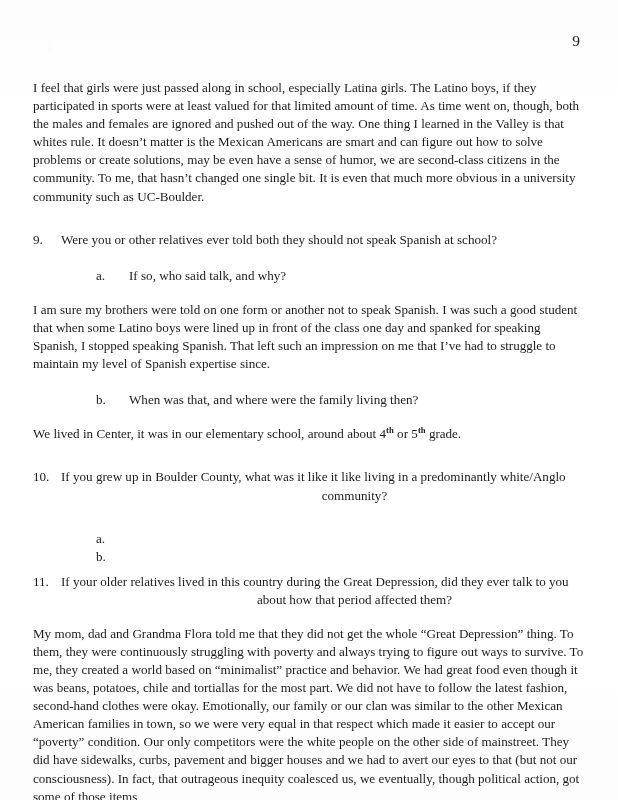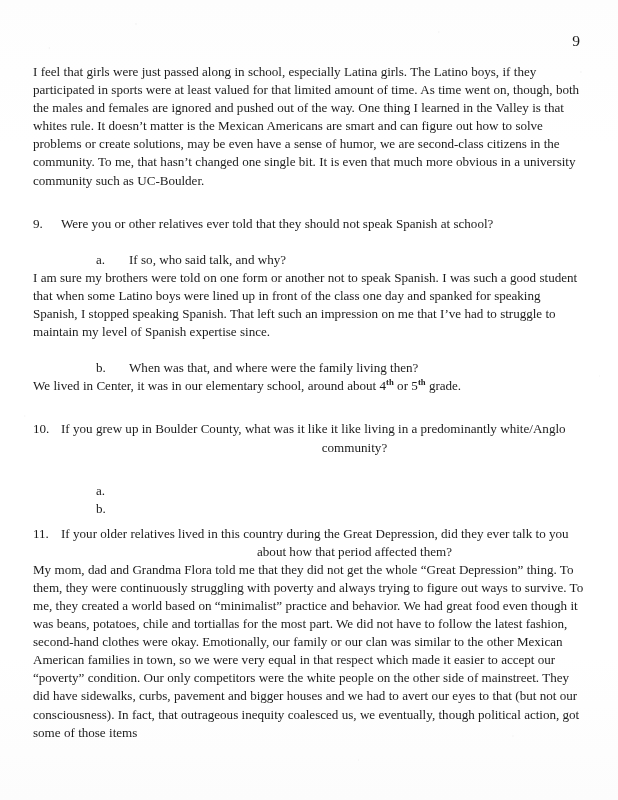--- a/index.html
+++ b/index.html
@@ -56,21 +56,21 @@
     font-size: 13.1px;
     line-height: 18.1px;
     text-align: left;
     margin: 0;
     letter-spacing: -0.03px;
     word-spacing: 0.15px;
     color: #1c1c1c;
   }
 
   .answer {
-    margin-top: 0;
+    margin-top: 16px;
   }
 
   .gap-lg  { height: 25px; }
   .gap-md  { height: 18px; }
 
   
   .question {
     position: relative;
     padding-left: 28px;
     font-size: 13.1px;
@@ -130,21 +130,21 @@
   <div class="page-number">9</div>
 
   <div class="body-area">
 
     <p class="para answer">I feel that girls were just passed along in school, especially Latina girls.  The Latino boys, if they participated in sports were at least valued for that limited amount of time.  As time went on, though, both the males and females are ignored and pushed out of the way.  One thing I learned in the Valley is that whites rule.  It doesn’t matter is the Mexican Americans are smart and can figure out how to solve problems or create solutions, may be even have a sense of humor, we are second-class citizens in the community.  To me, that hasn’t changed one single bit.  It is even that much more obvious in a university community such as UC-Boulder.</p>
 
     <div class="gap-lg"></div>
 
     <div class="question">
       <span class="num">9.</span>
-      <span class="qtext">Were you or other relatives ever told that they should not speak Spanish at school?</span>
+      <span class="qtext">Were you or other relatives ever told both they should not speak Spanish at school?</span>
     </div>
 
     <div class="gap-md"></div>
 
     <div class="subq indent2">
       <span class="letter">a.</span>
       <span>If so, who said talk, and why?</span>
     </div>
 
     <p class="para answer">I am sure my brothers were told on one form or another not to speak Spanish.  I was such a good student that when some Latino boys were lined up in front of the class one day and spanked for speaking Spanish, I stopped speaking Spanish.  That left such an impression on me that I’ve had to struggle to maintain my level of Spanish expertise since.</p>

